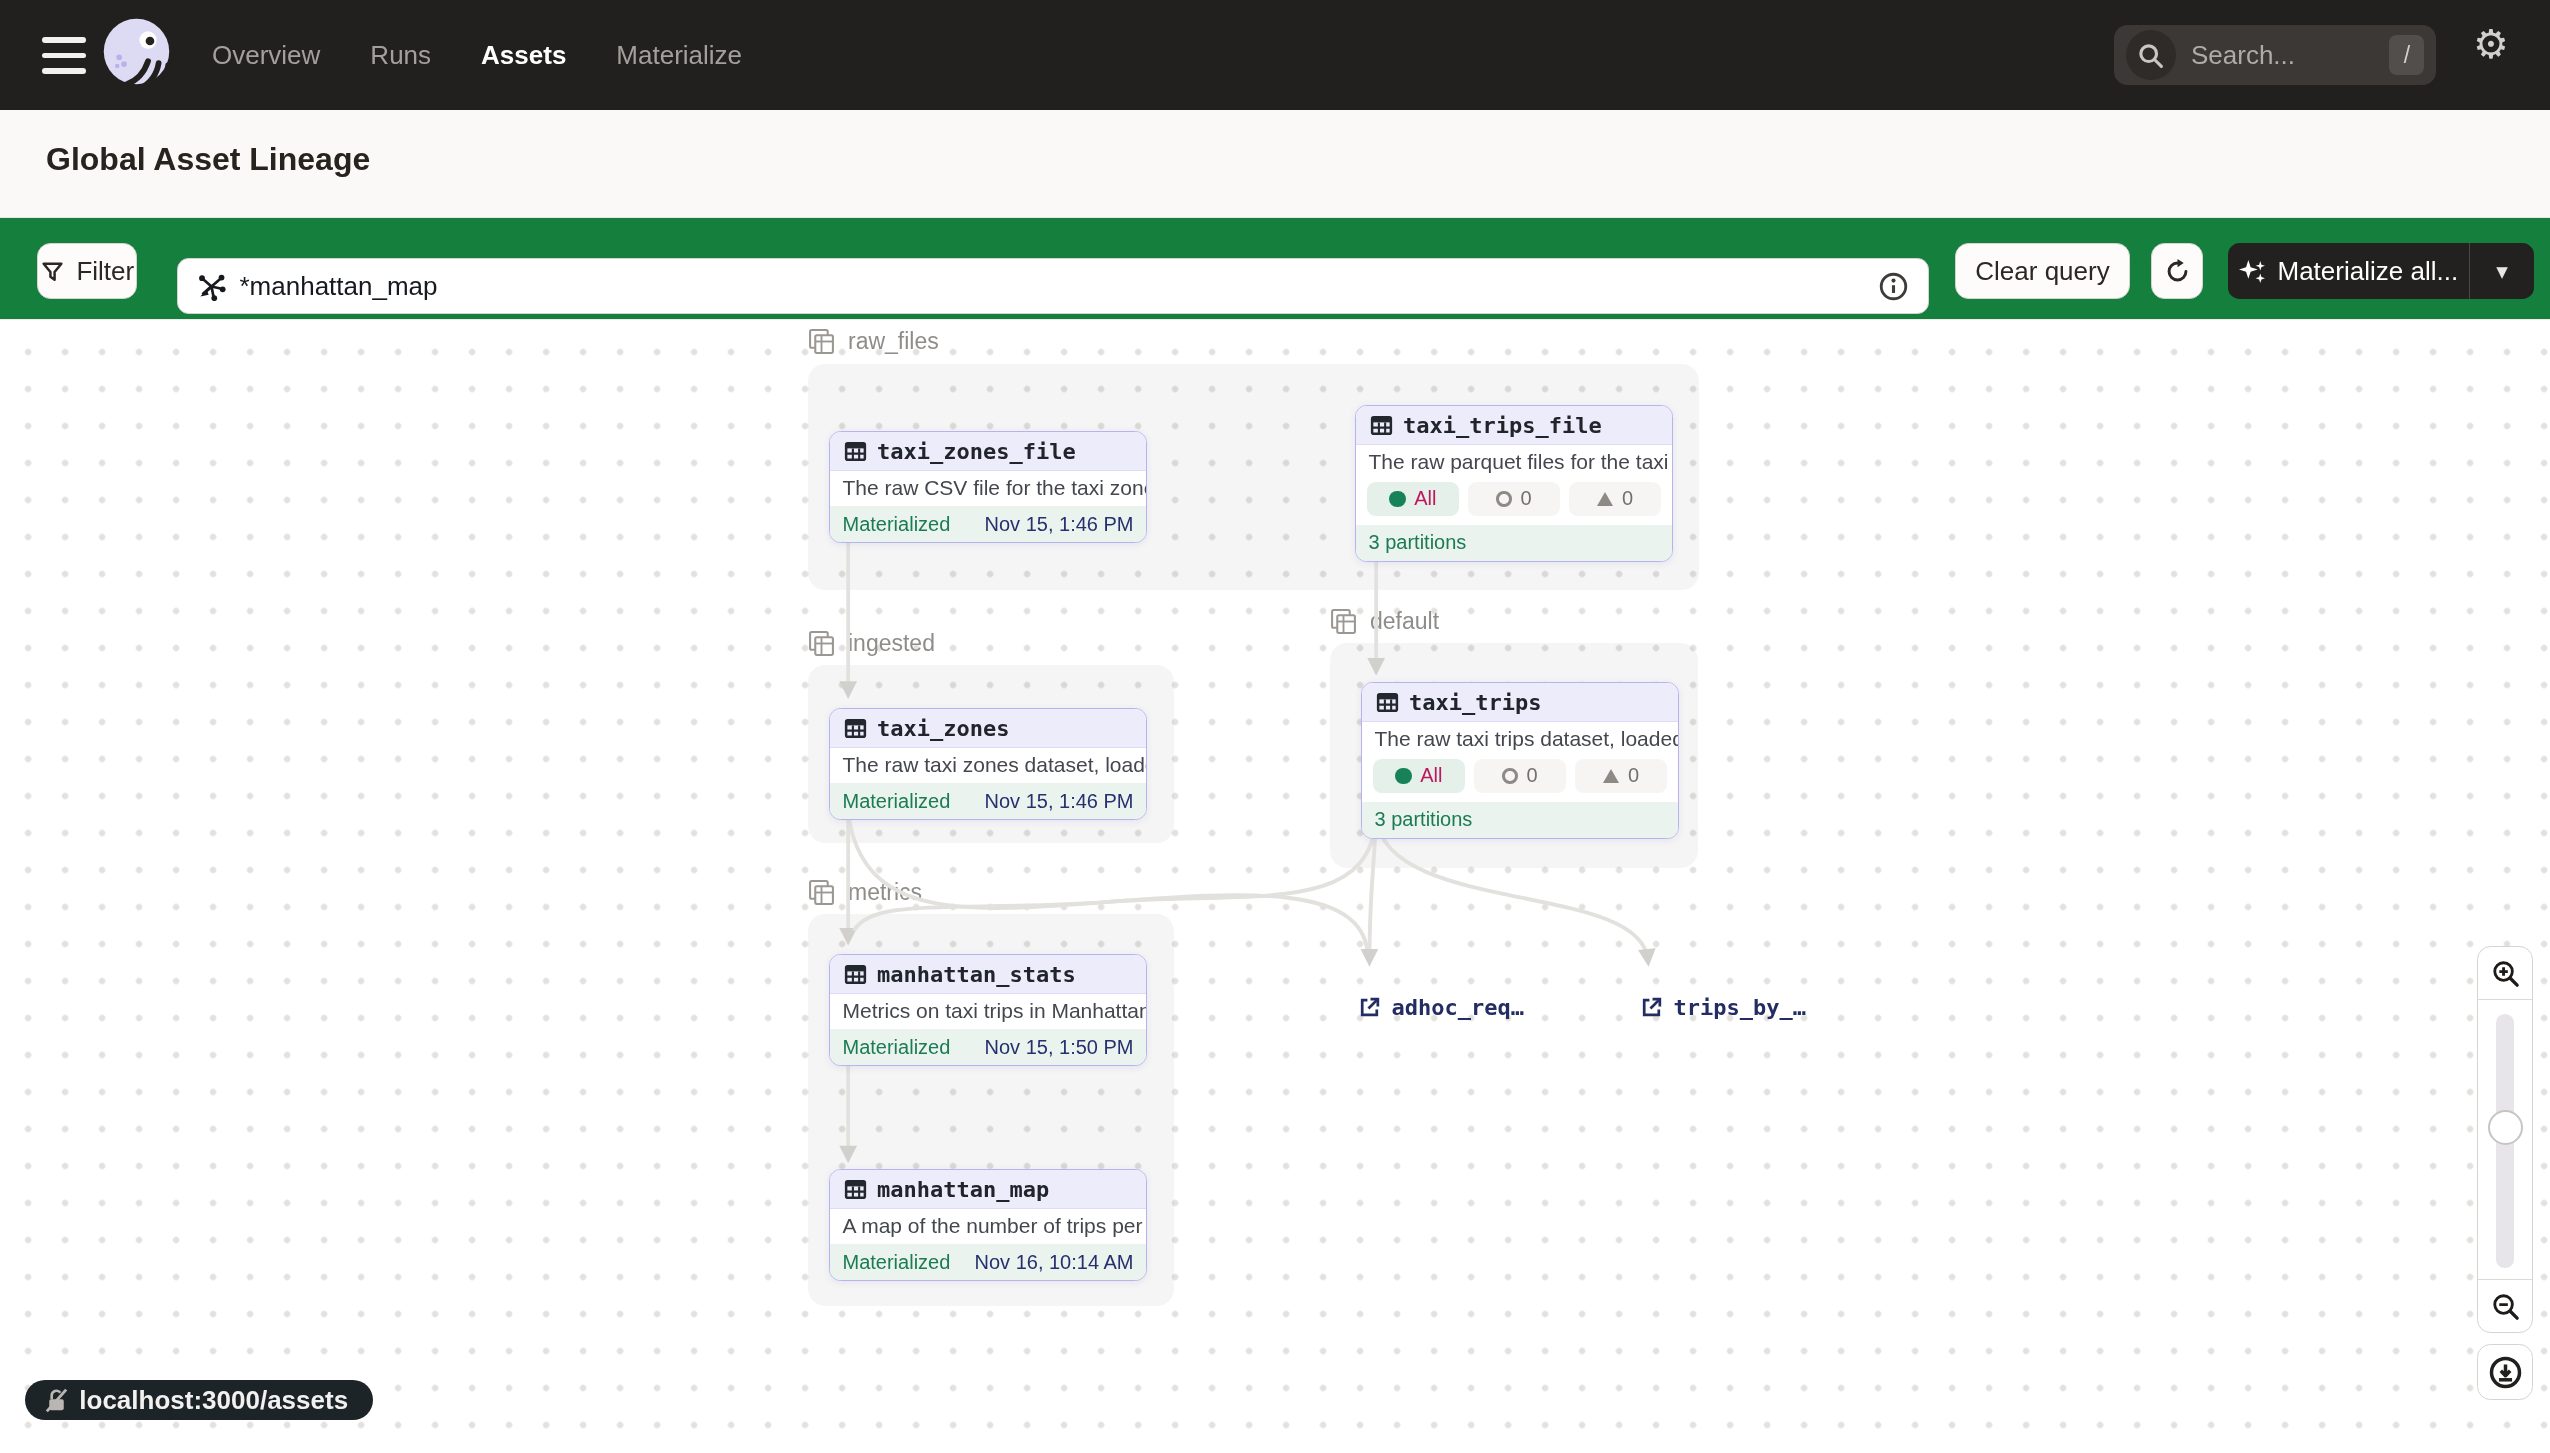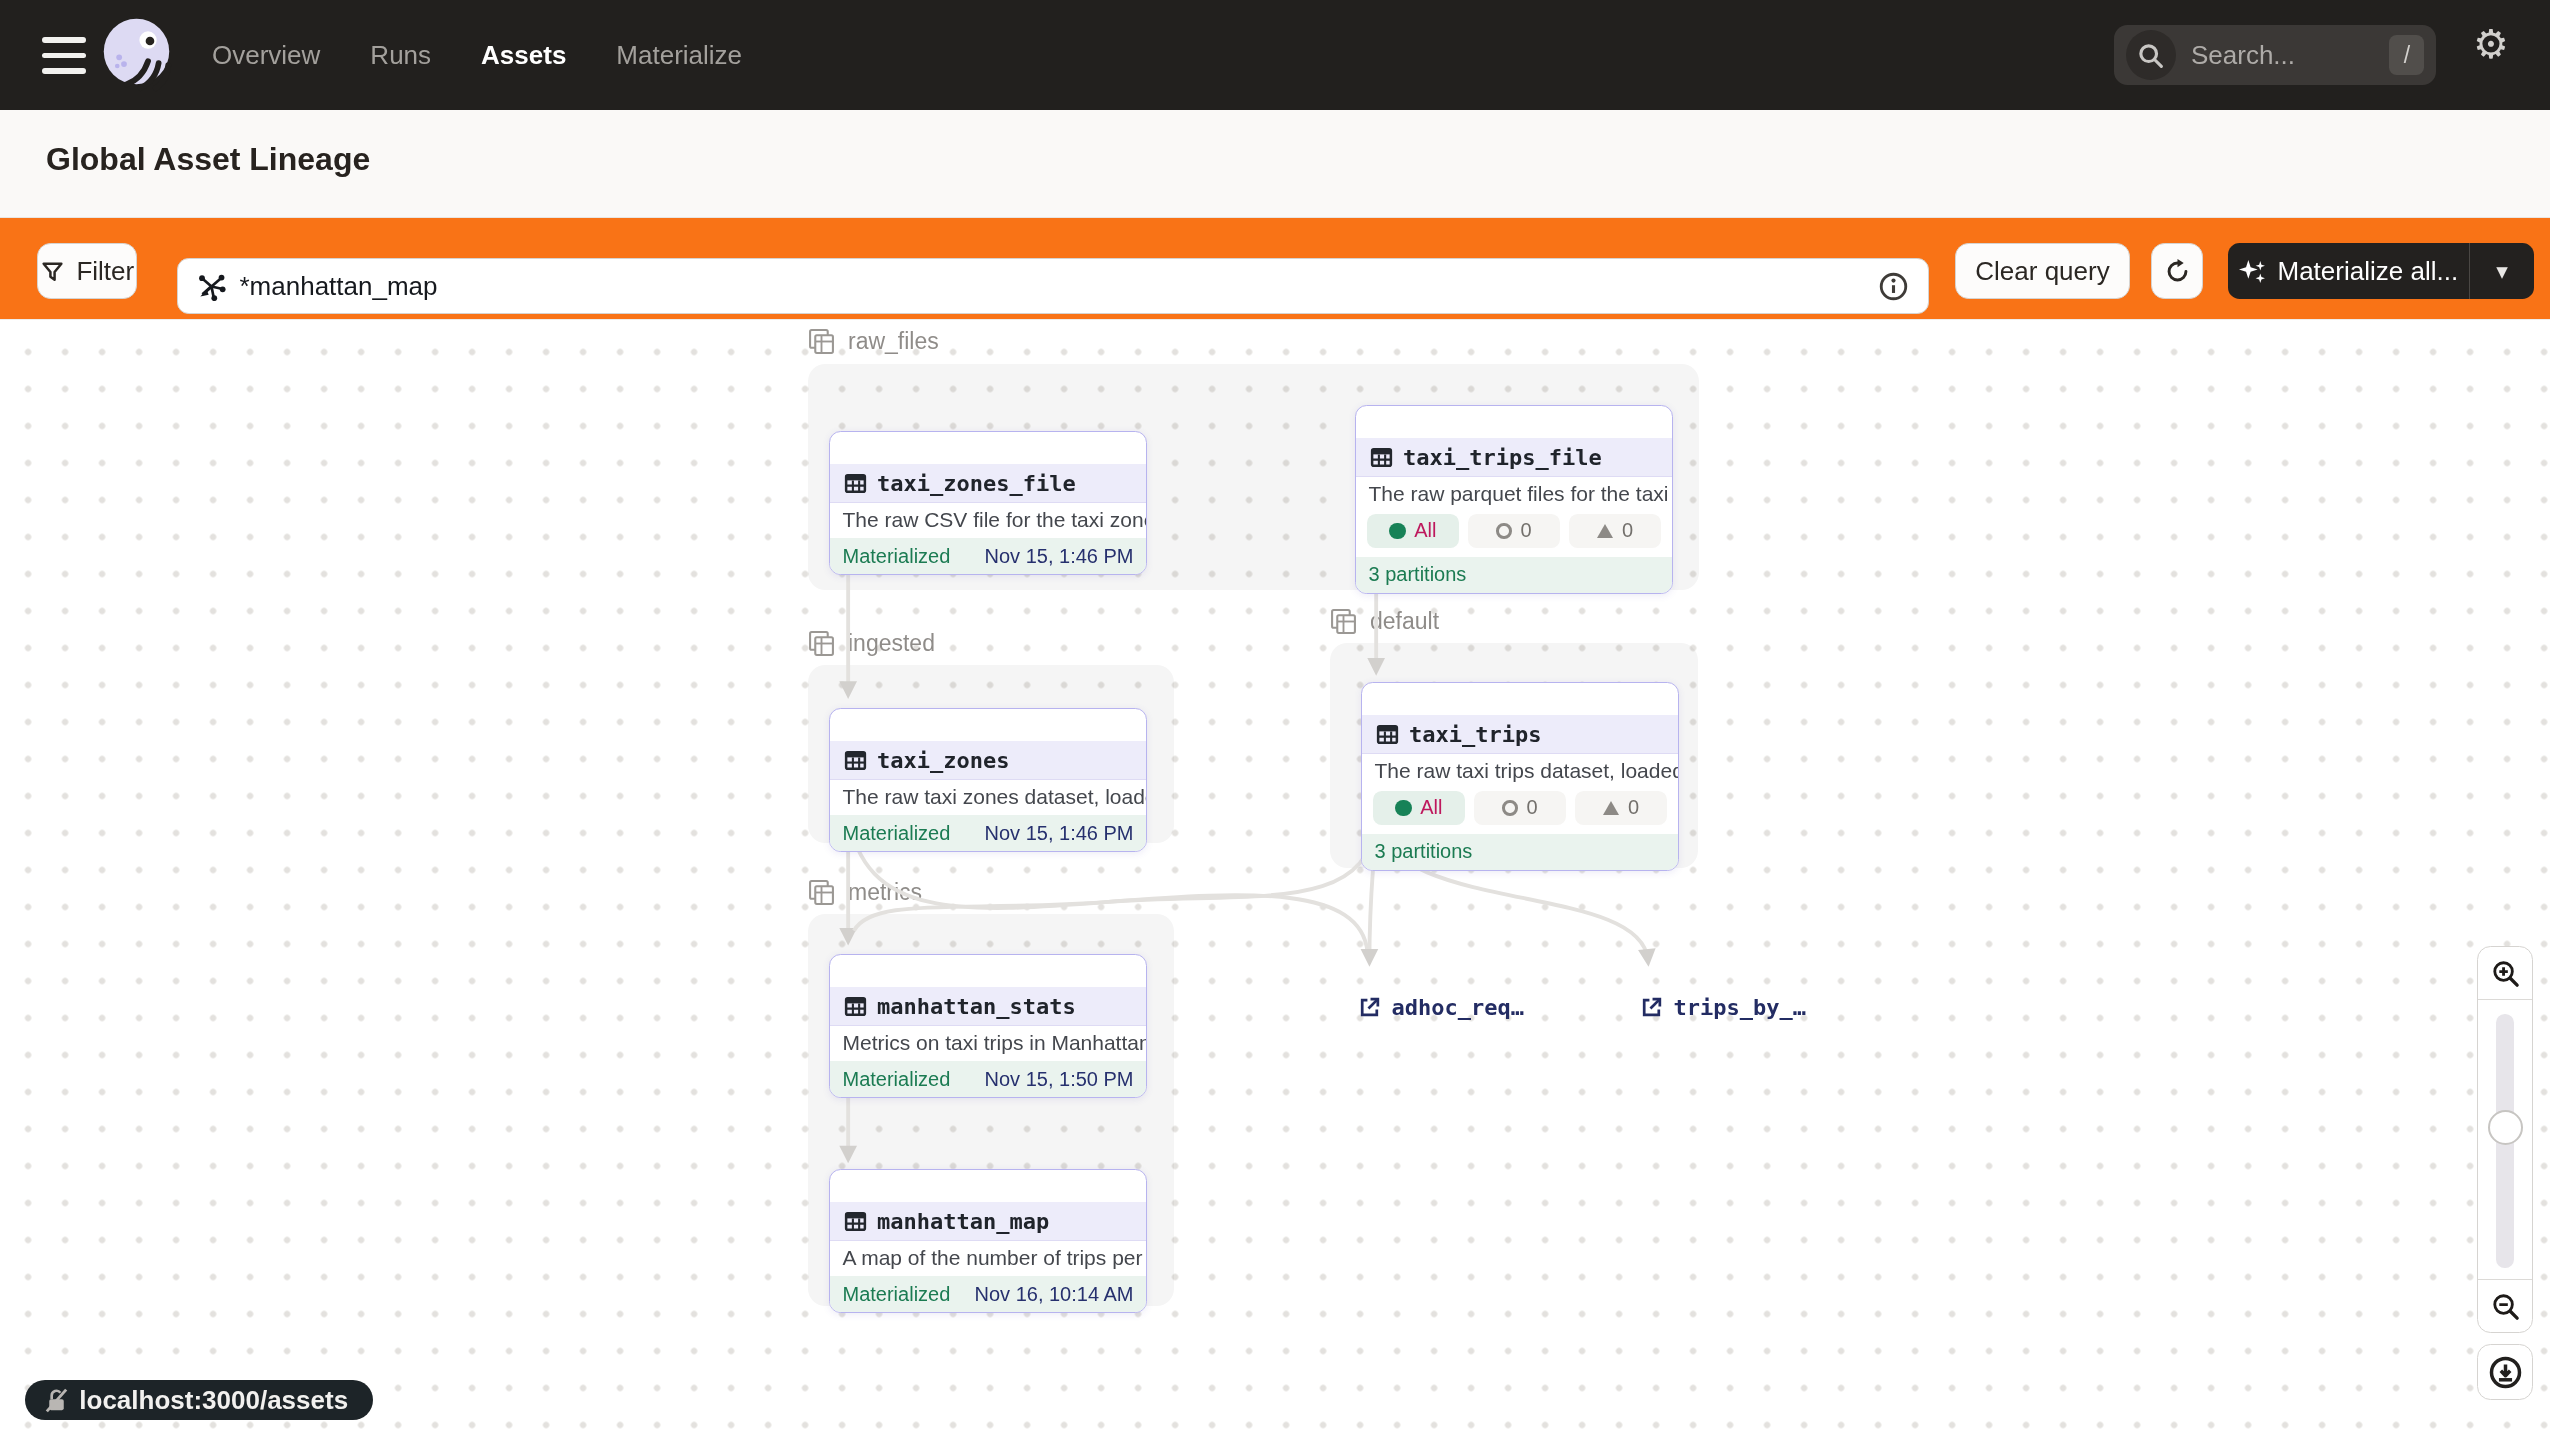--- a/index.html
+++ b/index.html
@@ -29,21 +29,21 @@
   .page-header { position:absolute; left:0; top:110px; width:2550px; height:108px;
                  background:#FAF9F7; border-bottom:1px solid #E8E6E3; z-index:40; }
   .page-title { position:absolute; left:46px; top:31px; font-size:32px; font-weight:bold; color:#27231F; }
   .btn { display:flex; align-items:center; justify-content:center; gap:11.6px;
          background:#FDFCFB; border:1px solid #D6D4D1; border-radius:13.5px;
          font-size:26px; color:#2B2username7; color:#2B2723; cursor:pointer; }
   .reload-btn { position:absolute; left:2296px; top:141px; width:239px; height:56px; }
 
   
   .toolbar { position:absolute; left:0; top:218px; width:2550px; height:102px;
-             background:#f97316; border-bottom:1px solid #EEECE9; z-index:40; }
+             background:#15803d; border-bottom:1px solid #EEECE9; z-index:40; }
   .filter-btn { position:absolute; left:37px; top:25px; width:100px; height:56px; }
   .query-input { position:absolute; left:177px; top:25px; width:1752px; height:56px;
                  background:#FFFFFF; border:1px solid #D5D3D0; border-radius:11.6px;
                  display:flex; align-items:center; padding:0 19px;margin-top:15px; }
   .query-text { margin-left:13.5px; font-size:26px; color:#16191E; flex:1; }
   .clear-btn { position:absolute; left:1955px; top:25px; width:175px; height:56px; }
   .refresh-btn { position:absolute; left:2151px; top:25px; width:52px; height:56px; }
   .materialize-btn { position:absolute; left:2228px; top:25px; width:306px; height:56px;
                      background:#23211F; border-radius:11.6px; display:flex; align-items:center;
                      color:#FFFFFF; font-size:26px; cursor:pointer; }
@@ -58,21 +58,21 @@
             background-size:37px 37px; background-position:9.6px 13.5px; z-index:1; }
   .group-box { position:absolute; background:rgba(32,28,24,0.045); border-radius:17.3px; z-index:2; }
   .group-label { position:absolute; display:flex; align-items:center; gap:13px; z-index:2;
                  font-family:Liberation Sans, sans-serif; font-size:23px; color:#8F8C89; }
   .edges { position:absolute; left:0; top:0; width:2550px; height:1453px; z-index:3; pointer-events:none; }
 
   .node { position:absolute; width:318px; background:#FFFFFF; border:1.9px solid #B7B3EF;
           border-radius:11.6px; overflow:hidden; z-index:4; cursor:pointer;
           box-shadow:0 1.9px 7.7px rgba(90,80,180,0.10); }
   .node-header { display:flex; align-items:center; gap:9.6px; background:#EDECFA;
-                 border-bottom:1px solid #DEDBF4; padding:6.7px 12.5px;margin-top:32px; }
+                 border-bottom:1px solid #DEDBF4; padding:6.7px 12.5px; }
   .node-title { font-family:"DejaVu Sans Mono", monospace; font-weight:bold; font-size:22px; color:#20242B; }
   .node-desc { padding:4.8px 12.5px 5.8px; font-size:21px; color:#44474D; white-space:nowrap; overflow:hidden; }
   .badge-row { display:flex; gap:8.7px; padding:1.9px 10.6px 8.7px; }
   .pill { flex:1; height:34px; border-radius:8.7px; background:#F6F5F3; display:flex;
           align-items:center; justify-content:center; gap:8.7px; font-size:20px; color:#73706C; }
   .pill.all { background:#E5F0EA; color:#be185d; }
   .dot-green { width:16.4px; height:16.4px; border-radius:50%; background:#178257; }
   .ring-gray { width:15.4px; height:15.4px; border-radius:50%; border:3.9px solid #8D8A86; }
   .tri-gray { width:0; height:0; border-left:8.7px solid transparent; border-right:8.7px solid transparent;
               border-bottom:14.5px solid #8D8A86; }

